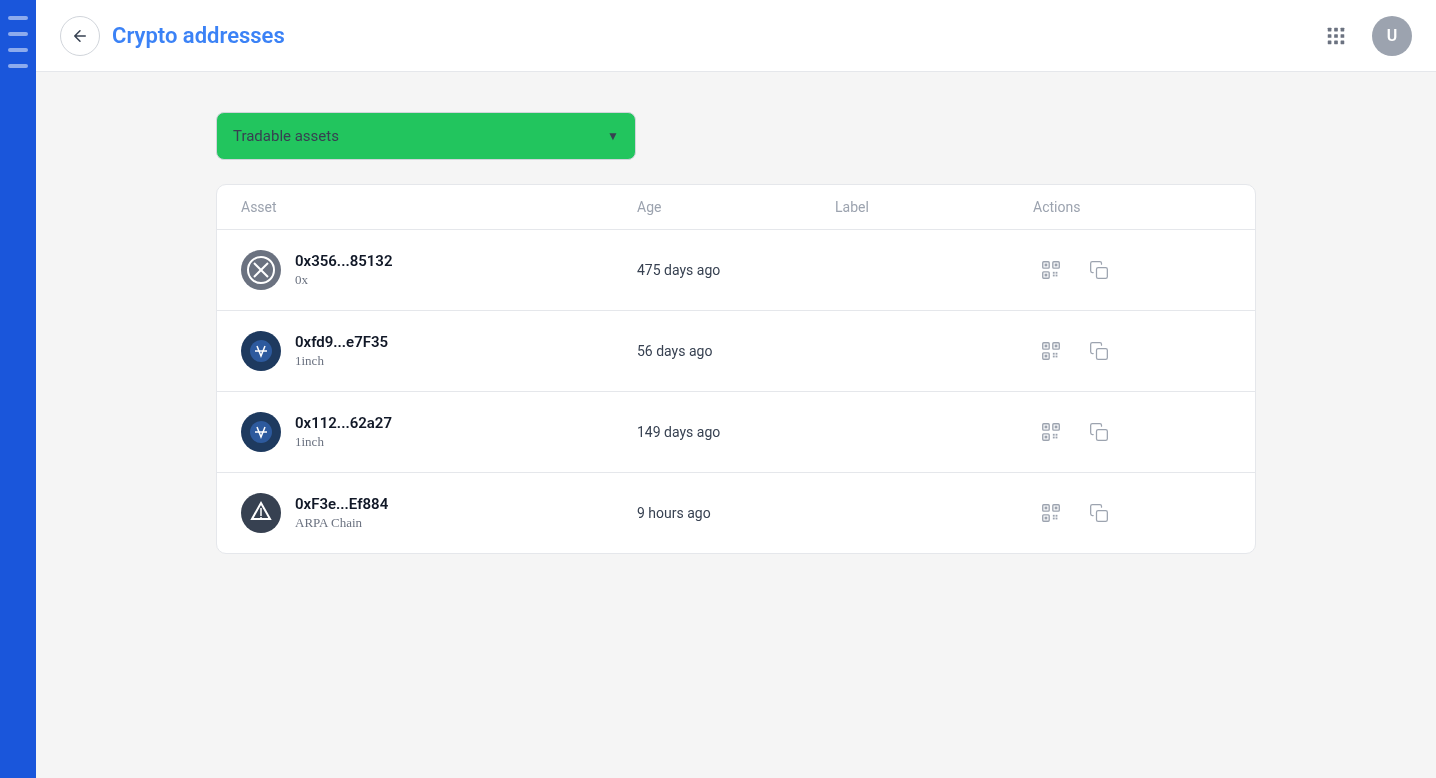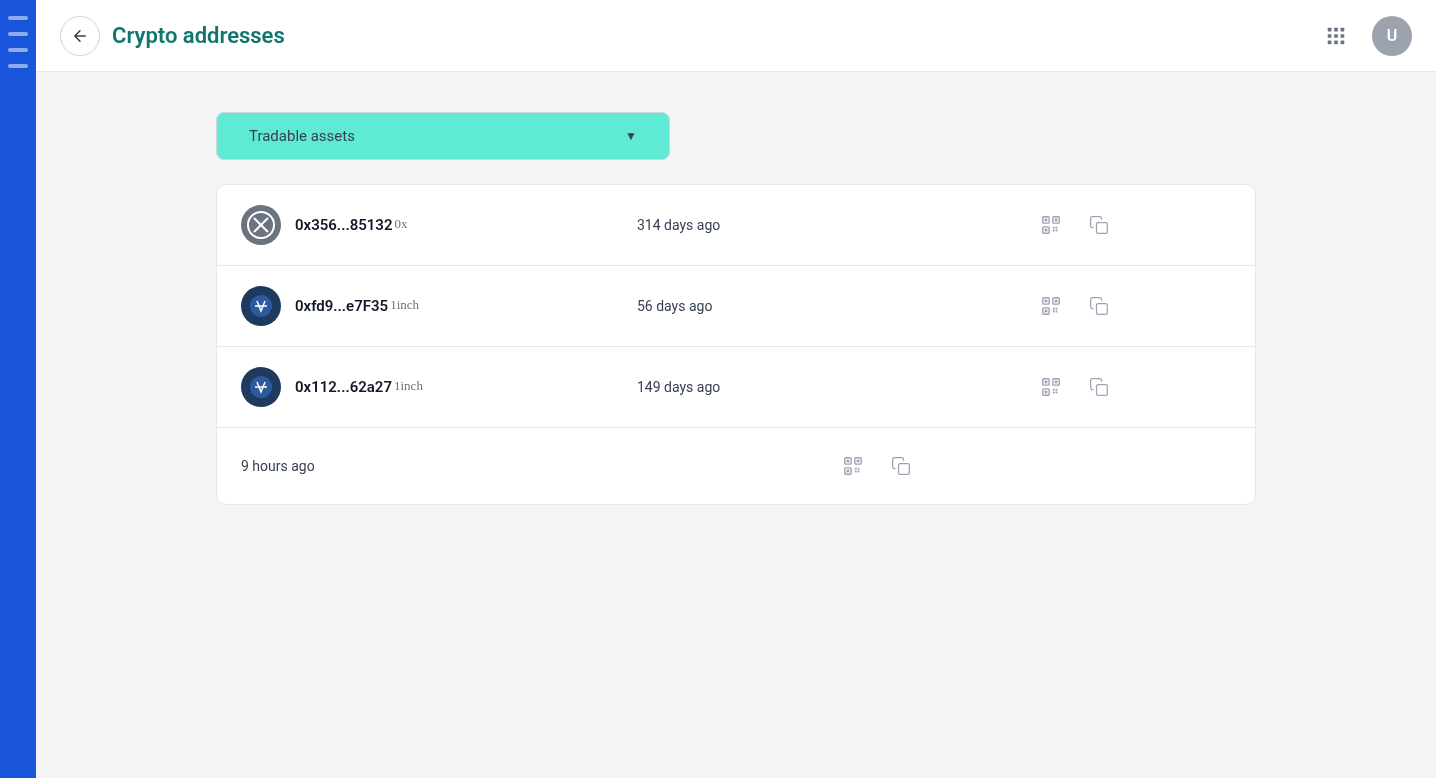--- a/index.html
+++ b/index.html
@@ -62,21 +62,21 @@
       cursor: pointer;
       display: flex;
       align-items: center;
       justify-content: center;
       color: #374151;
       font-size: 18px;
     }
     .header-title {
       font-size: 22px;
       font-weight: 600;
-      color: #0f766e;
+      color: #3b82f6;
     }
     .header-right {
       display: flex;
       align-items: center;
       gap: 16px;
     }
     .grid-icon-btn {
       width: 40px;
       height: 40px;
       border-radius: 50%;
@@ -110,23 +110,23 @@
     }
 
     
     .dropdown-container {
       margin-bottom: 24px;
     }
     .dropdown {
       display: inline-flex;
       align-items: center;
       justify-content: space-between;
-      width: 454px;
-      padding: 14px 32px;
-      background: #5eead4;
+      width: 420px;
+      padding: 14px 16px;
+      background: #22c55e;
       border: 1.5px solid #d1d5db;
       border-radius: 8px;
       cursor: pointer;
       font-size: 15px;
       color: #374151;
     }
     .dropdown-label {
       font-size: 15px;
       color: #374151;
     }
@@ -182,21 +182,21 @@
       background: #1e3a5f;
     }
     .asset-icon-gray {
       background: #6b7280;
     }
     .asset-icon-arpa {
       background: #374151;
     }
     .asset-info {
       display: flex;
-      flex-direction: row;
+      flex-direction: column;
       gap: 2px;
     }
     .asset-address {
       font-size: 15px;
       font-weight: 600;
       color: #111827;
     }
     .asset-name {
       font-size: 13px;
       color: #6b7280;
@@ -269,37 +269,43 @@
 
   <div class="dropdown-container">
     <div class="dropdown">
       <span class="dropdown-label">Tradable assets</span>
       <span class="dropdown-arrow">▼</span>
     </div>
   </div>
 
   <div class="table-container">
 
+    <div class="table-header">
+      <div class="table-header-cell">Asset</div>
+      <div class="table-header-cell">Age</div>
+      <div class="table-header-cell">Label</div>
+      <div class="table-header-cell">Actions</div>
+    </div>
 
     <div class="table-row">
       <div class="asset-cell">
         <div class="asset-icon asset-icon-gray">
           <svg width="38" height="38" viewBox="0 0 38 38">
             <circle cx="19" cy="19" r="19" fill="#6b7280"></circle>
             <circle cx="19" cy="19" r="13" fill="none" stroke="white" stroke-width="2"></circle>
             <line x1="12" y1="12" x2="26" y2="26" stroke="white" stroke-width="2"></line>
             <line x1="26" y1="12" x2="12" y2="26" stroke="white" stroke-width="2"></line>
           </svg>
         </div>
         <div class="asset-info">
           <span class="asset-address">0x356...85132</span>
           <span class="asset-name">0x</span>
         </div>
       </div>
-      <div class="age-cell">314 days ago</div>
+      <div class="age-cell">475 days ago</div>
       <div class="label-cell"></div>
       <div class="actions-cell">
         <button class="action-btn">
           <svg width="22" height="22" viewBox="0 0 24 24" fill="none" stroke="#9ca3af" stroke-width="1.5">
             <rect x="3" y="3" width="7" height="7" rx="1"></rect>
             <rect x="14" y="3" width="7" height="7" rx="1"></rect>
             <rect x="3" y="14" width="7" height="7" rx="1"></rect>
             <rect x="5" y="5" width="3" height="3" fill="#9ca3af" stroke="none"></rect>
             <rect x="16" y="5" width="3" height="3" fill="#9ca3af" stroke="none"></rect>
             <rect x="5" y="16" width="3" height="3" fill="#9ca3af" stroke="none"></rect>
@@ -394,20 +400,34 @@
         <button class="action-btn">
           <svg width="20" height="20" viewBox="0 0 24 24" fill="none" stroke="#9ca3af" stroke-width="1.5" stroke-linecap="round" stroke-linejoin="round">
             <rect x="9" y="9" width="13" height="13" rx="2"></rect>
             <path d="M5 15H4a2 2 0 01-2-2V4a2 2 0 012-2h9a2 2 0 012 2v1"></path>
           </svg>
         </button>
       </div>
     </div>
 
     <div class="table-row">
+      <div class="asset-cell">
+        <div class="asset-icon asset-icon-arpa">
+          <svg width="38" height="38" viewBox="0 0 38 38">
+            <circle cx="19" cy="19" r="19" fill="#374151"></circle>
+            <polygon points="19,9 28,25 10,25" fill="none" stroke="white" stroke-width="2"></polygon>
+            <line x1="19" y1="14" x2="19" y2="22" stroke="white" stroke-width="1.5"></line>
+            <circle cx="19" cy="24" r="1" fill="white"></circle>
+          </svg>
+        </div>
+        <div class="asset-info">
+          <span class="asset-address">0xF3e...Ef884</span>
+          <span class="asset-name">ARPA Chain</span>
+        </div>
+      </div>
       <div class="age-cell">9 hours ago</div>
       <div class="label-cell"></div>
       <div class="actions-cell">
         <button class="action-btn">
           <svg width="22" height="22" viewBox="0 0 24 24" fill="none" stroke="#9ca3af" stroke-width="1.5">
             <rect x="3" y="3" width="7" height="7" rx="1"></rect>
             <rect x="14" y="3" width="7" height="7" rx="1"></rect>
             <rect x="3" y="14" width="7" height="7" rx="1"></rect>
             <rect x="5" y="5" width="3" height="3" fill="#9ca3af" stroke="none"></rect>
             <rect x="16" y="5" width="3" height="3" fill="#9ca3af" stroke="none"></rect>

